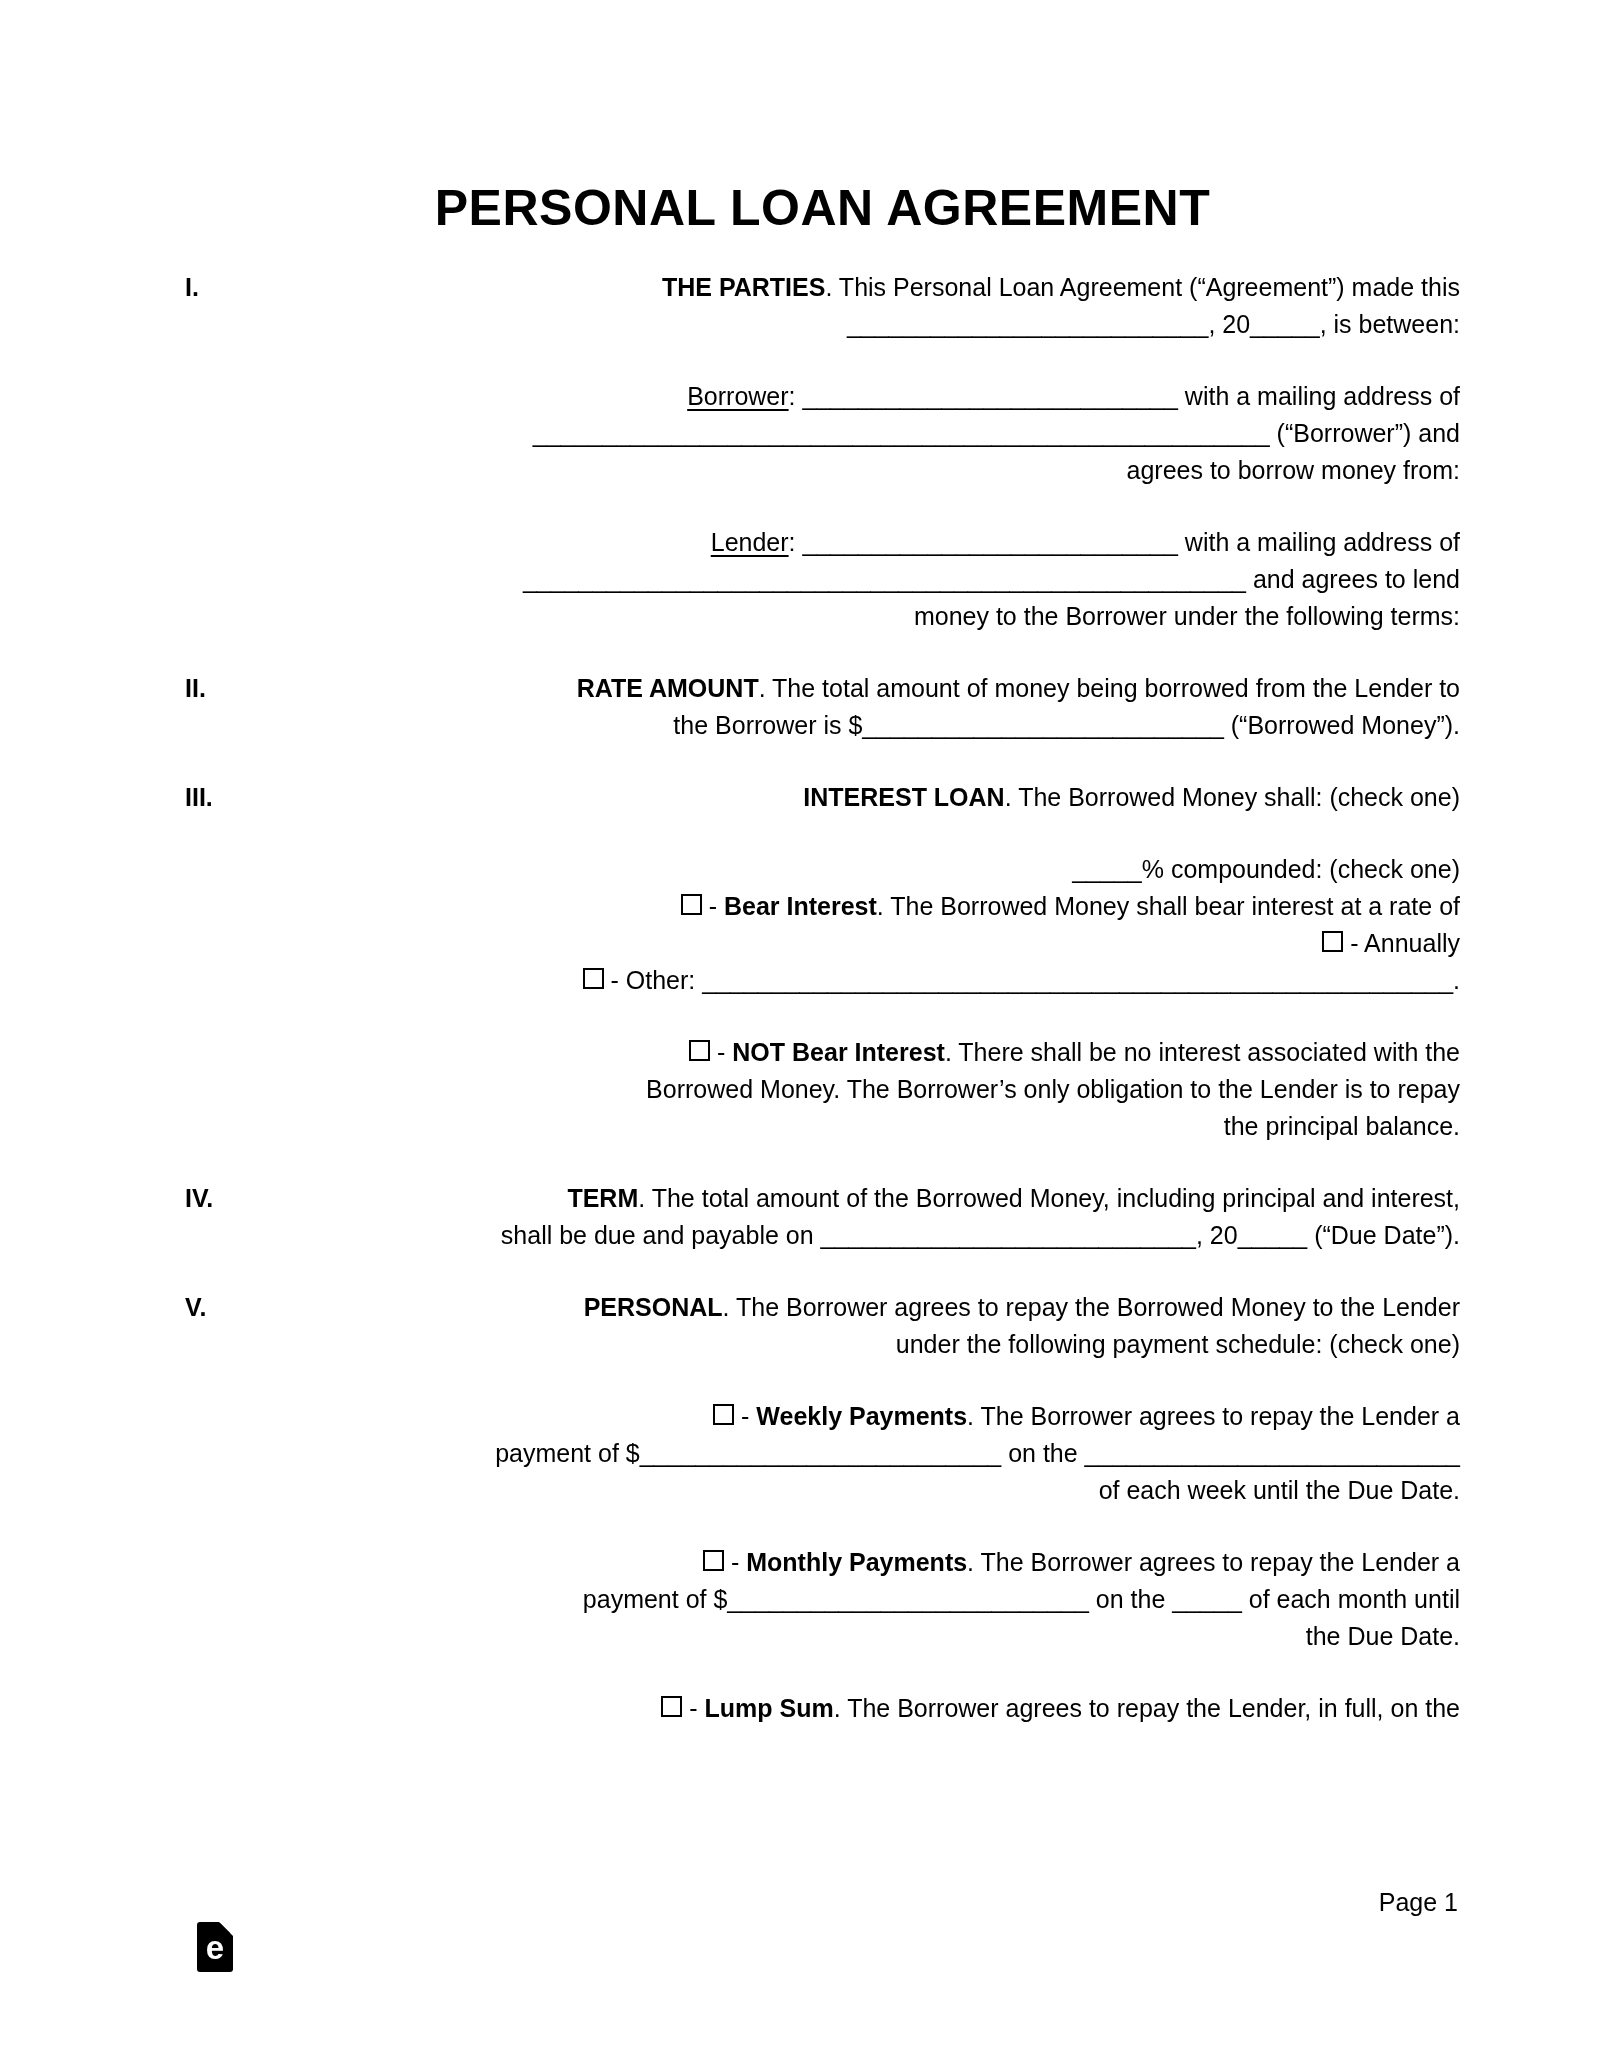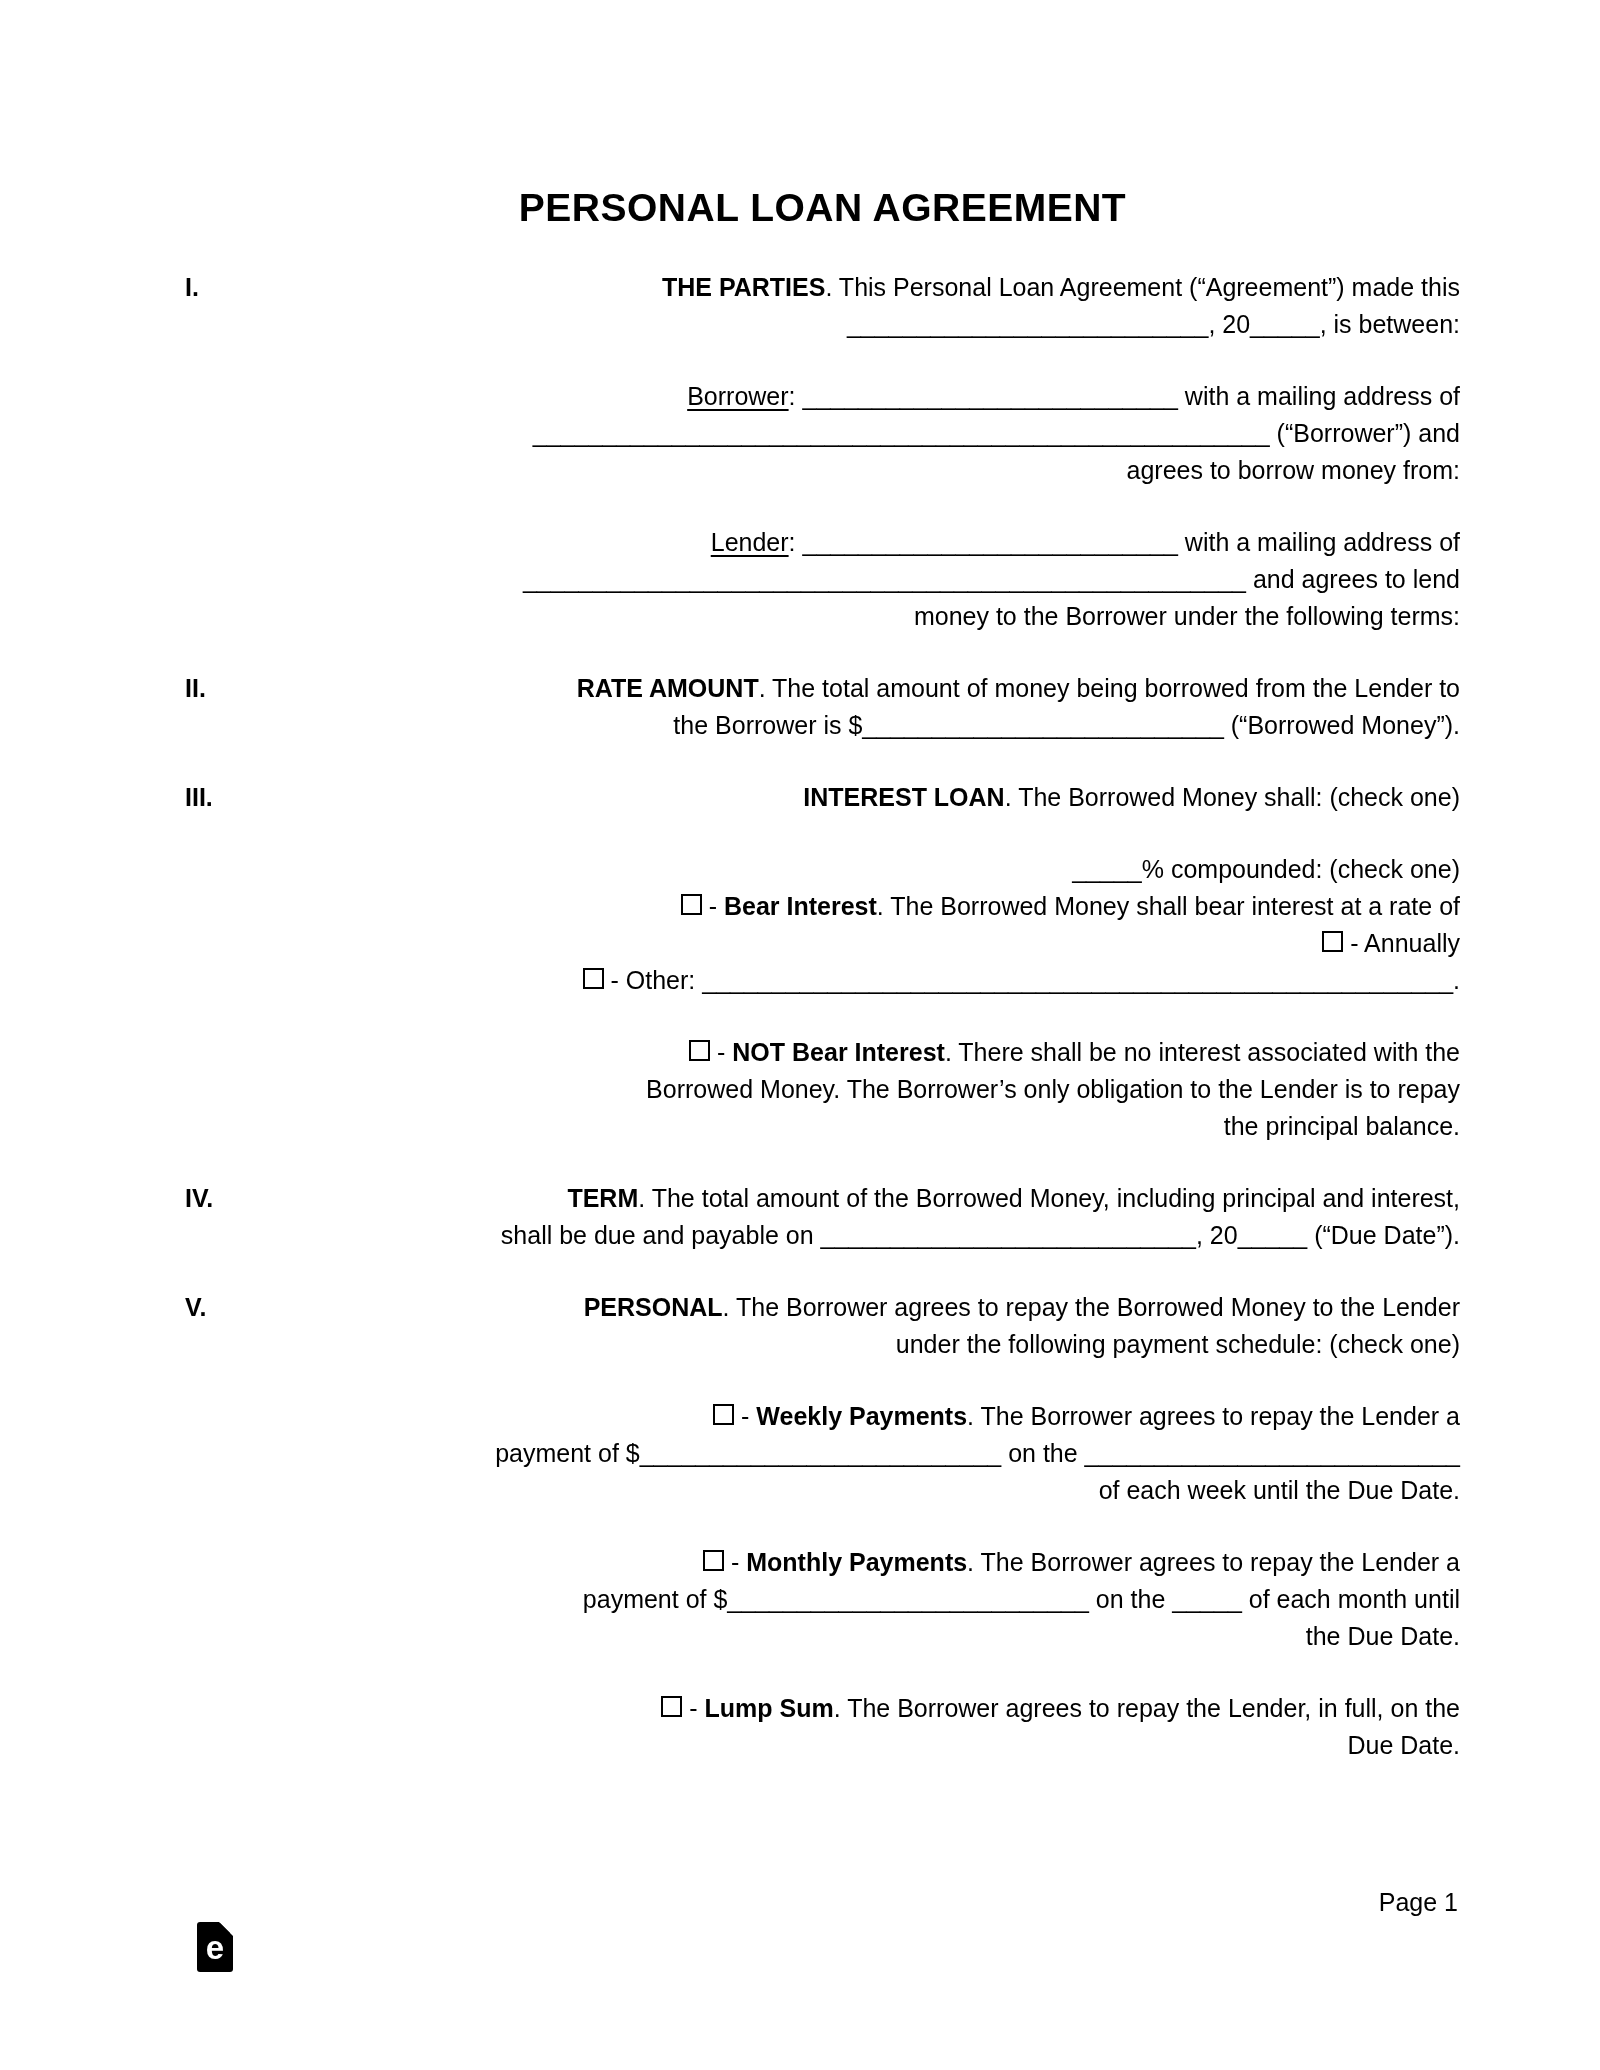--- a/index.html
+++ b/index.html
@@ -7,21 +7,21 @@
     position:relative;
     width:1600px;height:2070px;
     background:#ffffff;
     box-sizing:border-box;
     padding:185px 140px 0 185px;
     font-family:"Liberation Sans",sans-serif;
     font-size:25px;line-height:37px;color:#000;
     overflow:hidden;
   }
   .title{
-    font-size:39px;line-height:46px;font-weight:bold;
+    font-size:50px;line-height:46px;font-weight:bold;
     text-align:center;margin:0 0 38px 0;letter-spacing:.5px;
   }
   .row{display:flex;}
   .num{flex:0 0 98px;font-weight:bold;}
   .body{flex:1 1 auto;min-width:0;}
   .para{margin:0 0 35px 0;}
   .para.nogap{margin-bottom:0;}
   .ind1{margin-left:70px;}
   .ind2{margin-left:195px;}
   .tl{white-space:nowrap;text-align:right;}
@@ -135,21 +135,20 @@
           <div class="tl"><span>payment of $</span><span>__________________________</span><span> on the </span><span>___________________________</span></div>
           <div class="tl"><span>of each week until the Due Date.</span></div>
         </div>
       <div class="para ind1">
           <div class="tl"><span class="cb"></span><span> - </span><span class="b">Monthly Payments</span><span>. The Borrower agrees to repay the Lender a</span></div>
           <div class="tl"><span>payment of $</span><span>__________________________</span><span> on the </span><span>_____</span><span> of each month until</span></div>
           <div class="tl"><span>the Due Date.</span></div>
         </div>
       <div class="para ind1">
           <div class="tl"><span class="cb"></span><span> - </span><span class="b">Lump Sum</span><span>. The Borrower agrees to repay the Lender, in full, on the</span></div>
-          <div class="tl"><span>Due Date.</span></div>
         </div>
     </div>
   </div>
 
   <div class="footer-logo">
     <span class="e">e</span>
   </div>
   <div class="page-num">Page 1</div>
 
 </div>

